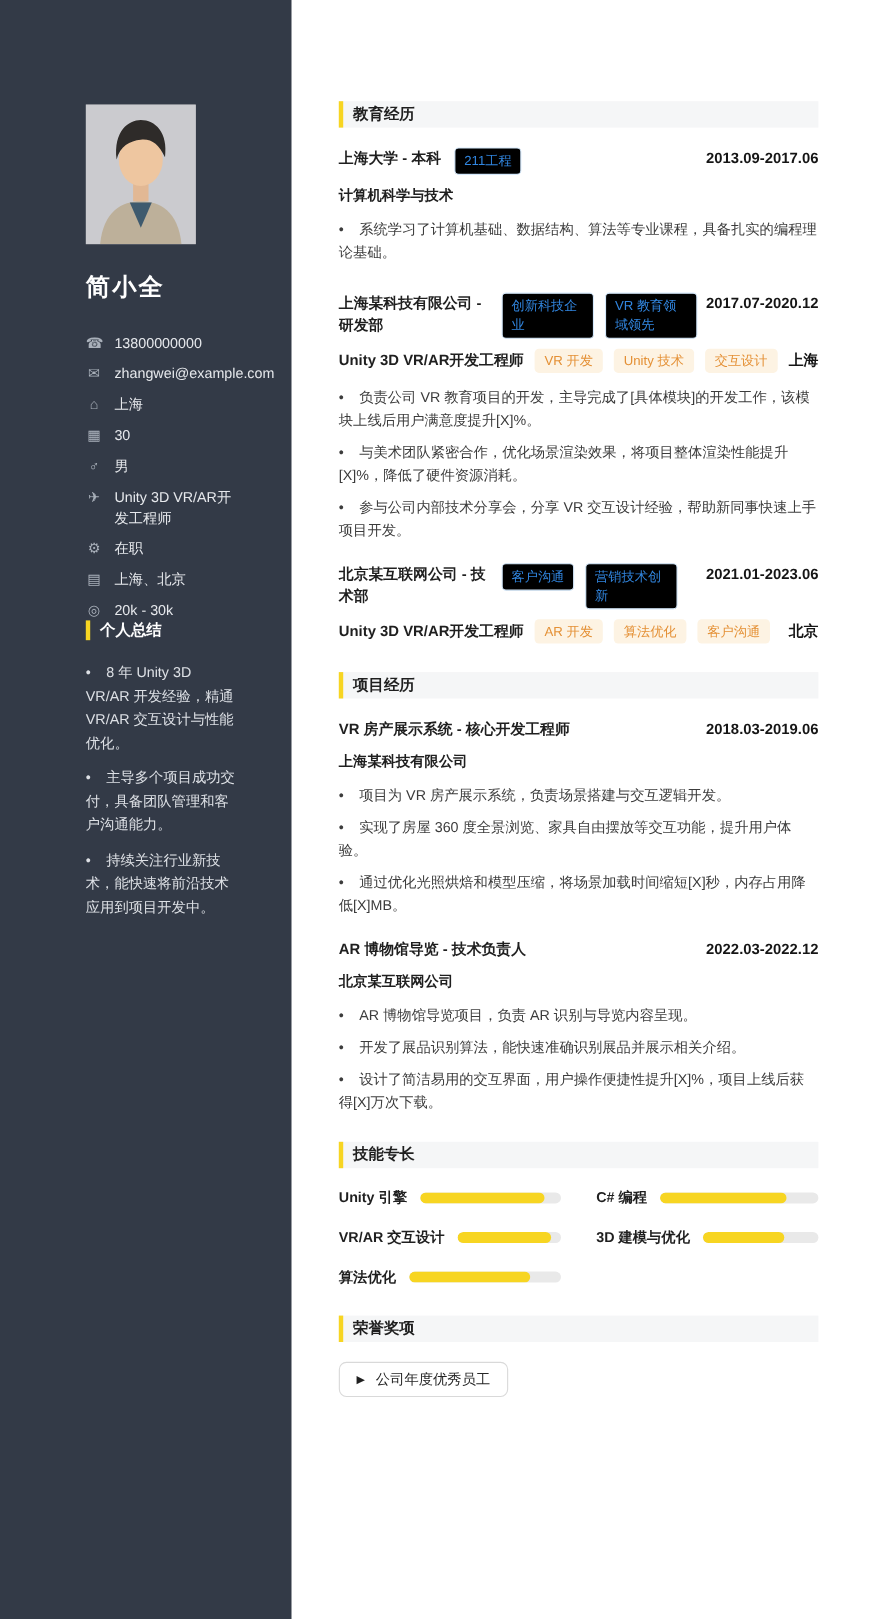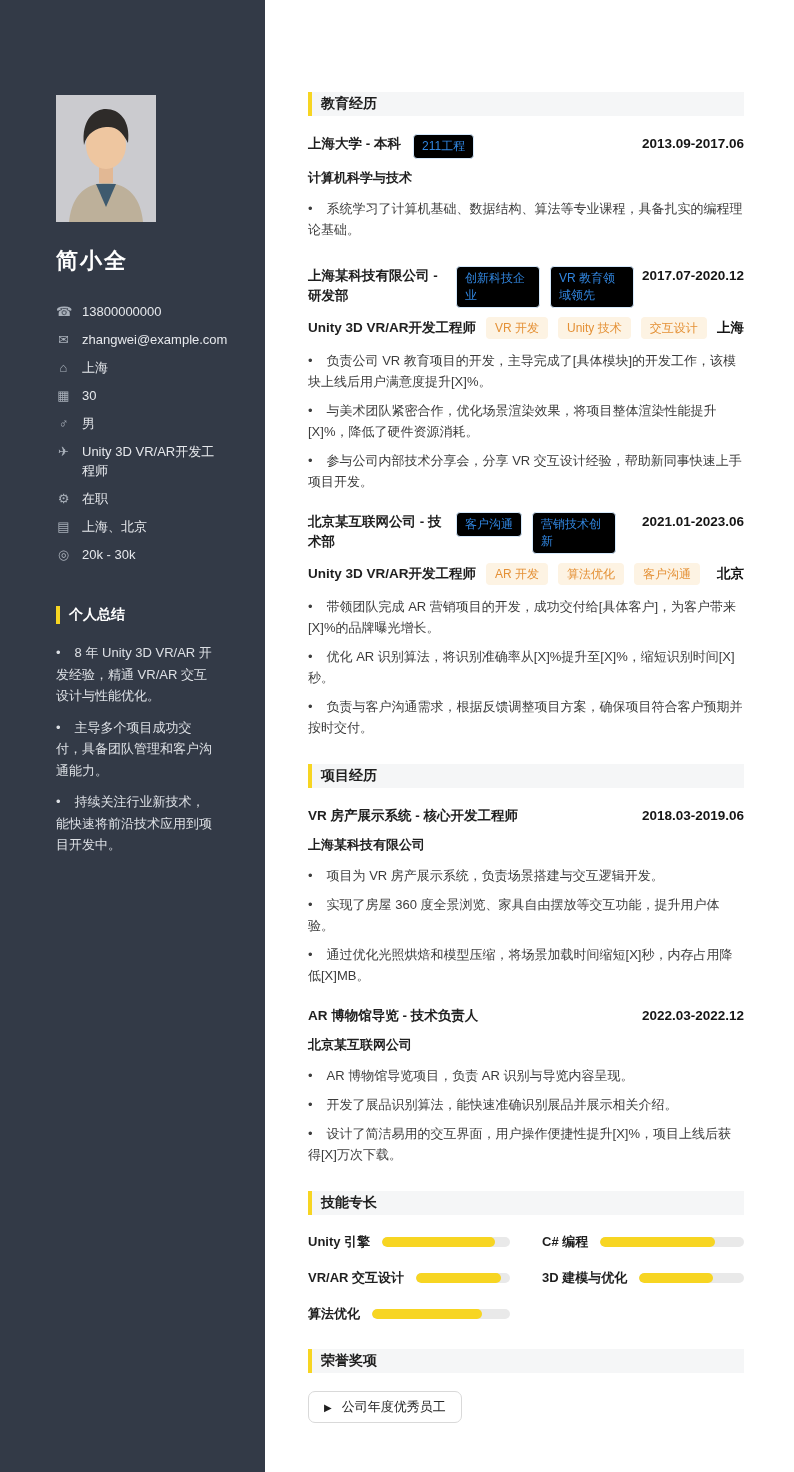--- a/index.html
+++ b/index.html
@@ -1,28 +1,28 @@
 <!DOCTYPE html>
 <html><head>
 <meta charset="utf-8">
 <style>
   * { margin:0; padding:0; box-sizing:border-box; }
   html,body { background:#ffffff; }
   body { font-family:"Liberation Sans","DejaVu Sans",sans-serif; }
   .page { width:794px; height:1472px; display:flex; background:#ffffff; overflow:hidden; }
 
   
-  .sidebar { width:265px; flex-shrink:0; background:#333a47; color:#e9ebee; padding:95px 49px 40px 56px; }
+  .sidebar { width:265px; flex-shrink:0; background:#333a47; color:#e9ebee; padding:95px 49px 40px 78px; }
   .photo { width:100px; height:127px; background:#cbcbcf; overflow:hidden; }
   .photo svg { display:block; }
   .name { margin-top:24px; font-size:22px; font-weight:700; color:#ffffff; letter-spacing:2px; }
   .contact { list-style:none; margin-top:26px; display:flex; flex-direction:column; gap:9px; }
   .contact li { display:flex; gap:11px; font-size:13px; line-height:19px; color:#e6e8ec; }
   .cicon { width:15px; flex-shrink:0; color:#a9b0ba; font-size:13px; text-align:center; }
-  .side-sec-header { margin-top:42px; display:flex; align-items:center; gap:9px; }
+  .side-sec-header { display:flex; align-items:center; gap:9px; }
   .side-sec-header .ybar { width:4px; height:18px; background:#f7d522; }
   .side-sec-header .t { font-size:14px; font-weight:700; color:#ffffff; }
   .side-bullets { margin-top:18px; }
   .side-bullets p { font-size:13px; line-height:21.5px; color:#dde0e5; margin-bottom:10px; }
   .dot::before { content:"•"; margin-right:14px; }
 
   
   .main { flex:1; padding:44px 50px 24px 43px;margin-top:48px; }
   .section { margin-bottom:26px; }
   .strip { background:#f5f6f7; height:24px; display:flex; align-items:stretch; margin-bottom:18px; }
@@ -178,25 +178,20 @@
           </span>
           <span class="date">2021.01-2023.06</span>
         </div>
         <div class="role-row">
           <span class="role">Unity 3D VR/AR开发工程师</span>
           <span class="tag">AR 开发</span>
           <span class="tag">算法优化</span>
           <span class="tag">客户沟通</span>
           <span class="loc">北京</span>
         </div>
-        <div class="bullets">
-          <p class="dot">带领团队完成 AR 营销项目的开发，成功交付给[具体客户]，为客户带来[X]%的品牌曝光增长。</p>
-          <p class="dot">优化 AR 识别算法，将识别准确率从[X]%提升至[X]%，缩短识别时间[X]秒。</p>
-          <p class="dot">负责与客户沟通需求，根据反馈调整项目方案，确保项目符合客户预期并按时交付。</p>
-        </div>
       </div>
     </section>
 
     <section class="section">
       <div class="strip">
         <span class="ybar"></span>
         <span class="t">项目经历</span>
       </div>
 
       <div class="entry">

